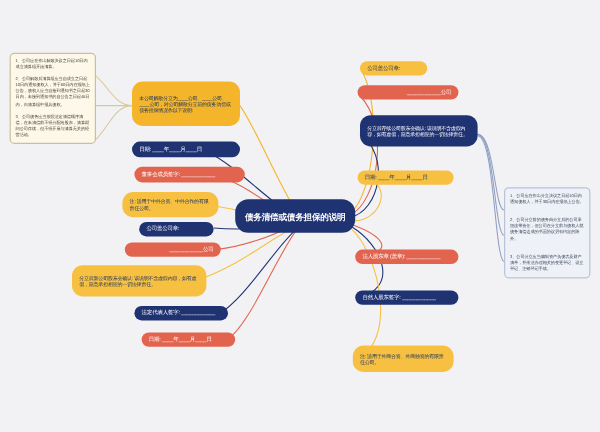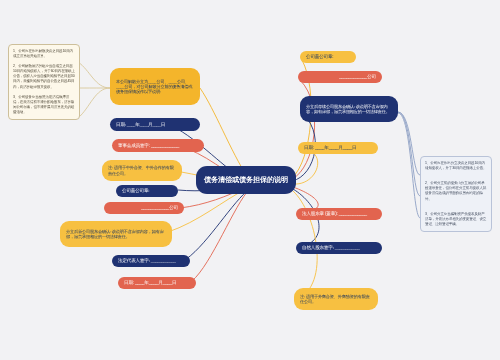--- a/index.html
+++ b/index.html
@@ -18,21 +18,21 @@
     display:flex;align-items:center;
     border-radius:9px;
     padding:3px 6px;
     line-height:1.25;
     letter-spacing:-0.2px;
     z-index:3;
   }
   .node span{display:block;width:100%;}
 
   
-  .n-navy   {background:#1f3272;color:#ffffff;font-family:Liberation Serif, serif;}
+  .n-navy   {background:#1f3272;color:#ffffff;}
   .n-yellow {background:#f7c041;color:#16305f;}
   .n-red    {background:#e2644f;color:#ffffff;}
   .n-amber  {background:#f4b52b;color:#17315f;}
   .root{
     font-size:7.2px;font-weight:bold;text-align:center;justify-content:center;
     border-radius:11px;
   }
   .tiny{font-size:4.2px;}
   .mini{font-size:4.6px;}
 

